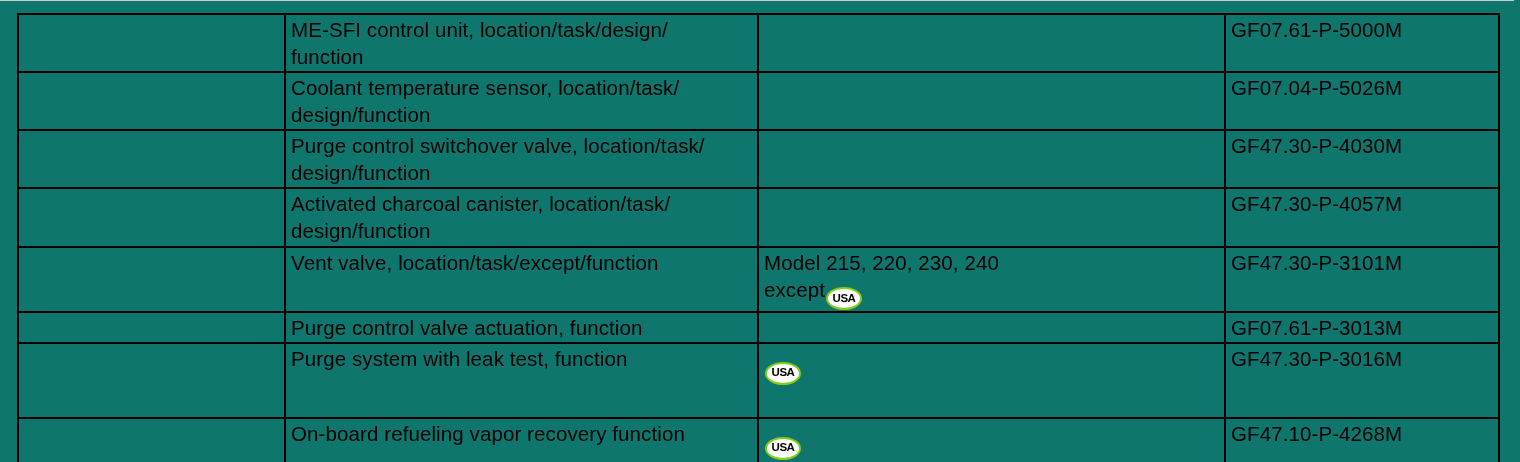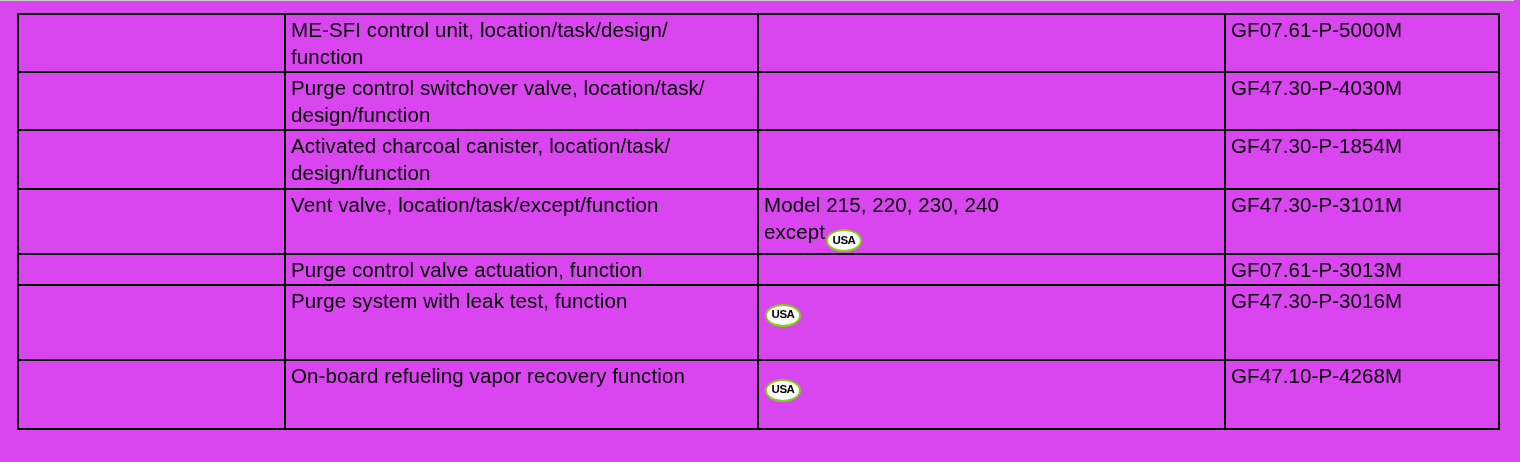--- a/index.html
+++ b/index.html
@@ -4,21 +4,21 @@
 <style>
   html, body {
     margin: 0;
     padding: 0;
     background: #ffffff;
   }
   .page {
     position: relative;
     width: 1520px;
     height: 462px;
-    background: #d946ef;
+    background: #0f766e;
     color: #000000;
     font-family: "Liberation Sans", sans-serif;
     overflow: hidden;
   }
   .top-divider {
     position: absolute;
     top: 0;
     left: 0;
     width: 1514px;
     height: 1px;
@@ -94,35 +94,42 @@
     <tbody>
 
       <tr class="r1">
         <td></td>
         <td><span>ME-SFI control unit, location/task/design/
 function</span></td>
         <td></td>
         <td><span>GF07.61-P-5000M</span></td>
       </tr>
 
+      <tr class="r2">
+        <td></td>
+        <td><span>Coolant temperature sensor, location/task/
+design/function</span></td>
+        <td></td>
+        <td><span>GF07.04-P-5026M</span></td>
+      </tr>
 
       <tr class="r3">
         <td></td>
         <td><span>Purge control switchover valve, location/task/
 design/function</span></td>
         <td></td>
         <td><span>GF47.30-P-4030M</span></td>
       </tr>
 
       <tr class="r4">
         <td></td>
         <td><span>Activated charcoal canister, location/task/
 design/function</span></td>
         <td></td>
-        <td><span>GF47.30-P-1854M</span></td>
+        <td><span>GF47.30-P-4057M</span></td>
       </tr>
 
       <tr class="r5">
         <td></td>
         <td><span>Vent valve, location/task/except/function</span></td>
         <td><span>Model 215, 220, 230, 240
 except</span><span class="usa-badge"><span class="usa-badge-label">USA</span></span></td>
         <td><span>GF47.30-P-3101M</span></td>
       </tr>
 

